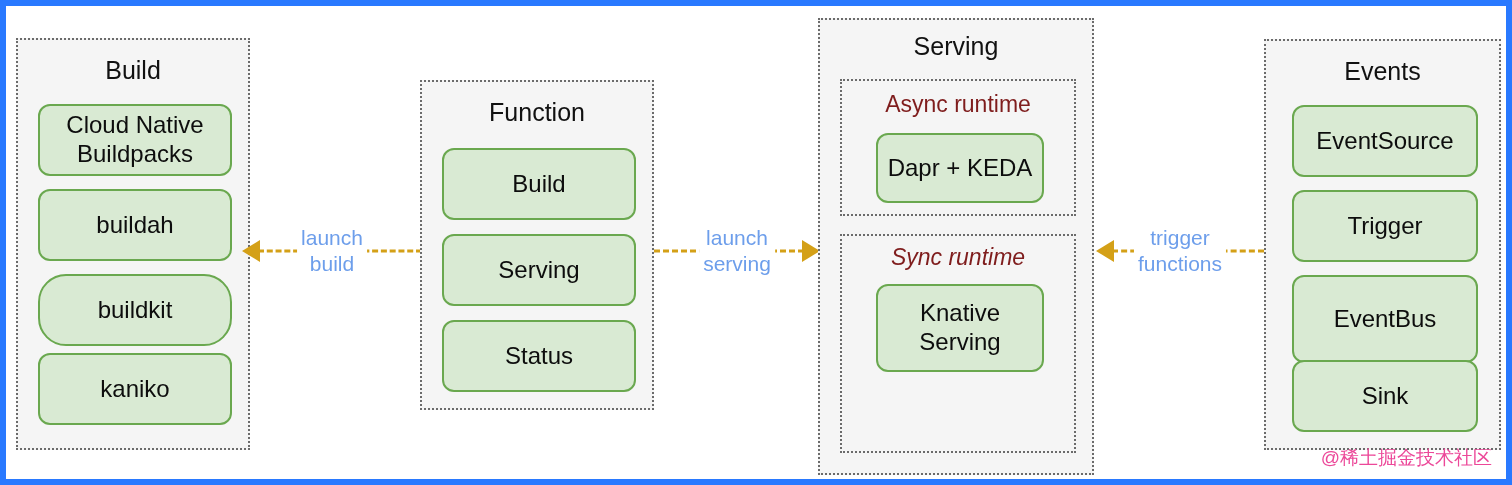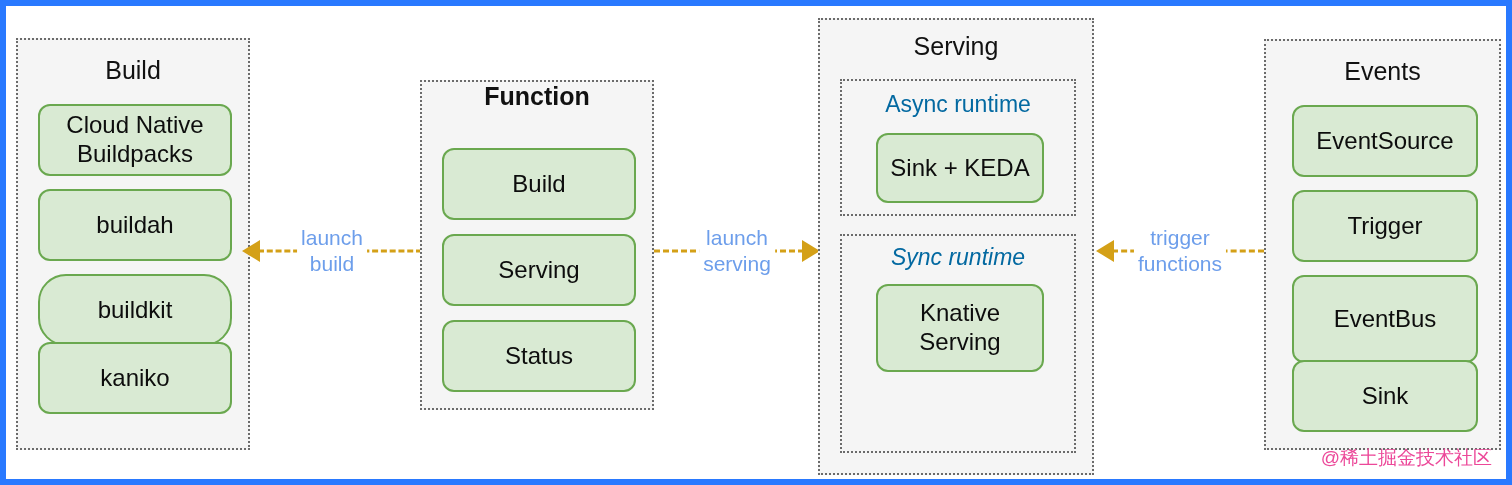--- a/index.html
+++ b/index.html
@@ -40,21 +40,21 @@
   }
   .subpanel {
     position: absolute;
     box-sizing: border-box;
     background: #f5f5f5;
     border: 2px dotted #6b6b6b;
   }
   .subpanel-title {
     text-align: center;
     font-size: 23px;
-    color: #0369a1;
+    color: #7f1d1d;
     line-height: 1.15;
     white-space: nowrap;
   }
 
   
   .node {
     position: absolute;
     box-sizing: border-box;
     background: #d9ead3;
     border: 2px solid #6aa84f;
@@ -128,50 +128,50 @@
 <body>
 
 <div id="canvas">
 
   <div class="panel" style="left:10px; top:32px; width:234px; height:412px;">
     <div class="panel-title" style="margin-top:16px;">Build</div>
     <div class="node" style="left:20px; top:64px; width:194px; height:72px;">Cloud Native
 Buildpacks</div>
     <div class="node" style="left:20px; top:149px; width:194px; height:72px;">buildah</div>
     <div class="node" style="left:20px; top:234px; width:194px; height:72px;border-radius:28px;">buildkit</div>
-    <div class="node" style="left:20px; top:302px; width:194px; height:72px;">kaniko</div>
+    <div class="node" style="left:20px; top:313px; width:194px; height:72px;">kaniko</div>
   </div>
 
   <div class="connector" style="left:236px; top:215px; width:180px;">
     <div class="arrow-head left" style="left:0px;"></div>
     <div class="dash-line" style="left:16px; width:164px;"></div>
     <div class="connector-label">launch
 build</div>
   </div>
 
   <div class="panel" style="left:414px; top:74px; width:234px; height:330px;">
-    <div class="panel-title" style="margin-top:0;font-weight:bold;">Function</div>
+    <div class="panel-title" style="margin-top:16px;">Function</div>
     <div class="node" style="left:20px; top:66px; width:194px; height:72px;">Build</div>
     <div class="node" style="left:20px; top:152px; width:194px; height:72px;">Serving</div>
     <div class="node" style="left:20px; top:238px; width:194px; height:72px;">Status</div>
   </div>
 
   <div class="connector" style="left:648px; top:215px; width:166px;">
     <div class="dash-line" style="left:0px; width:150px;"></div>
     <div class="arrow-head right" style="right:0px;"></div>
     <div class="connector-label">launch
 serving</div>
   </div>
 
   <div class="panel" style="left:812px; top:12px; width:276px; height:457px;">
     <div class="panel-title" style="margin-top:12px;">Serving</div>
 
     <div class="subpanel" style="left:20px; top:59px; width:236px; height:137px;">
       <div class="subpanel-title" style="margin-top:10px;">Async runtime</div>
-      <div class="node" style="left:34px; top:52px; width:168px; height:70px;">Sink + KEDA</div>
+      <div class="node" style="left:34px; top:52px; width:168px; height:70px;">Dapr + KEDA</div>
     </div>
 
     <div class="subpanel" style="left:20px; top:214px; width:236px; height:219px;">
       <div class="subpanel-title" style="margin-top:8px;font-style:italic;">Sync runtime</div>
       <div class="node" style="left:34px; top:48px; width:168px; height:88px;">Knative
 Serving</div>
     </div>
   </div>
 
   <div class="connector" style="left:1090px; top:215px; width:168px;">

